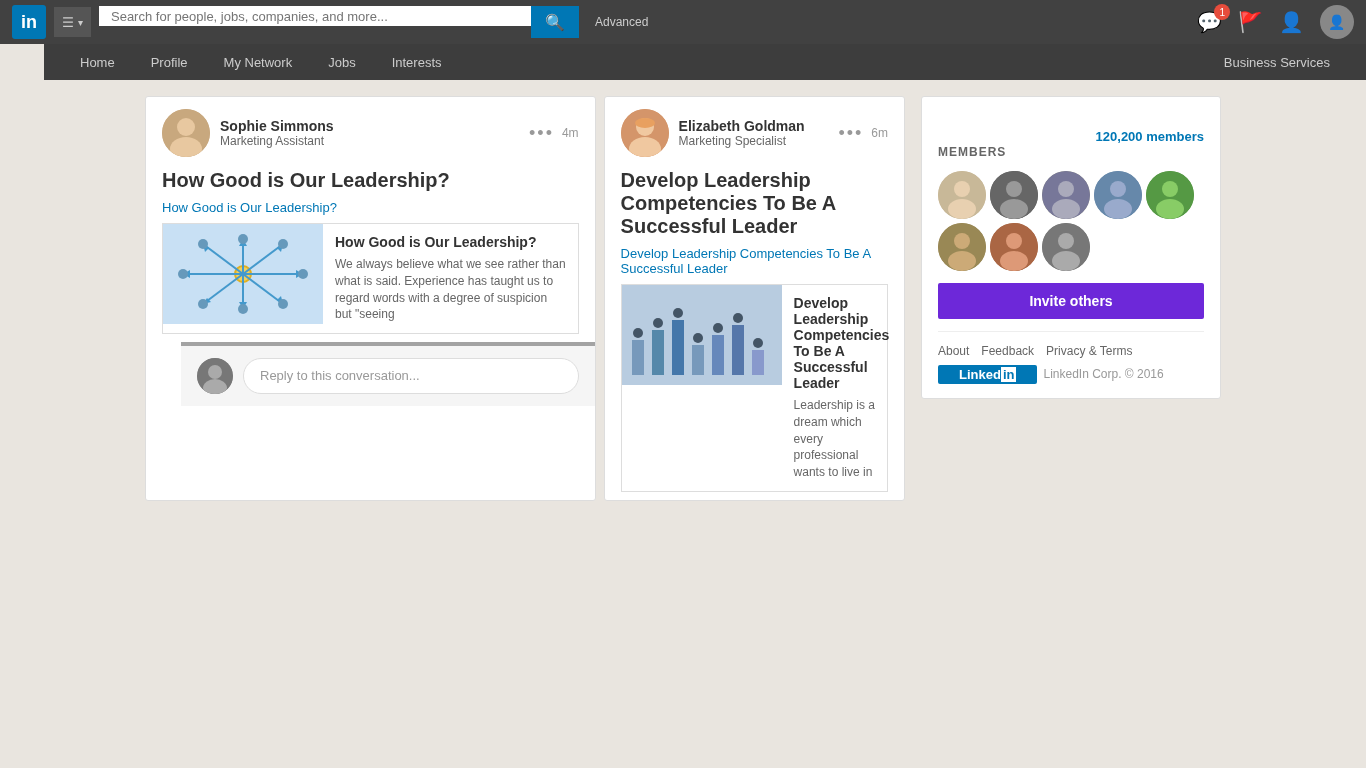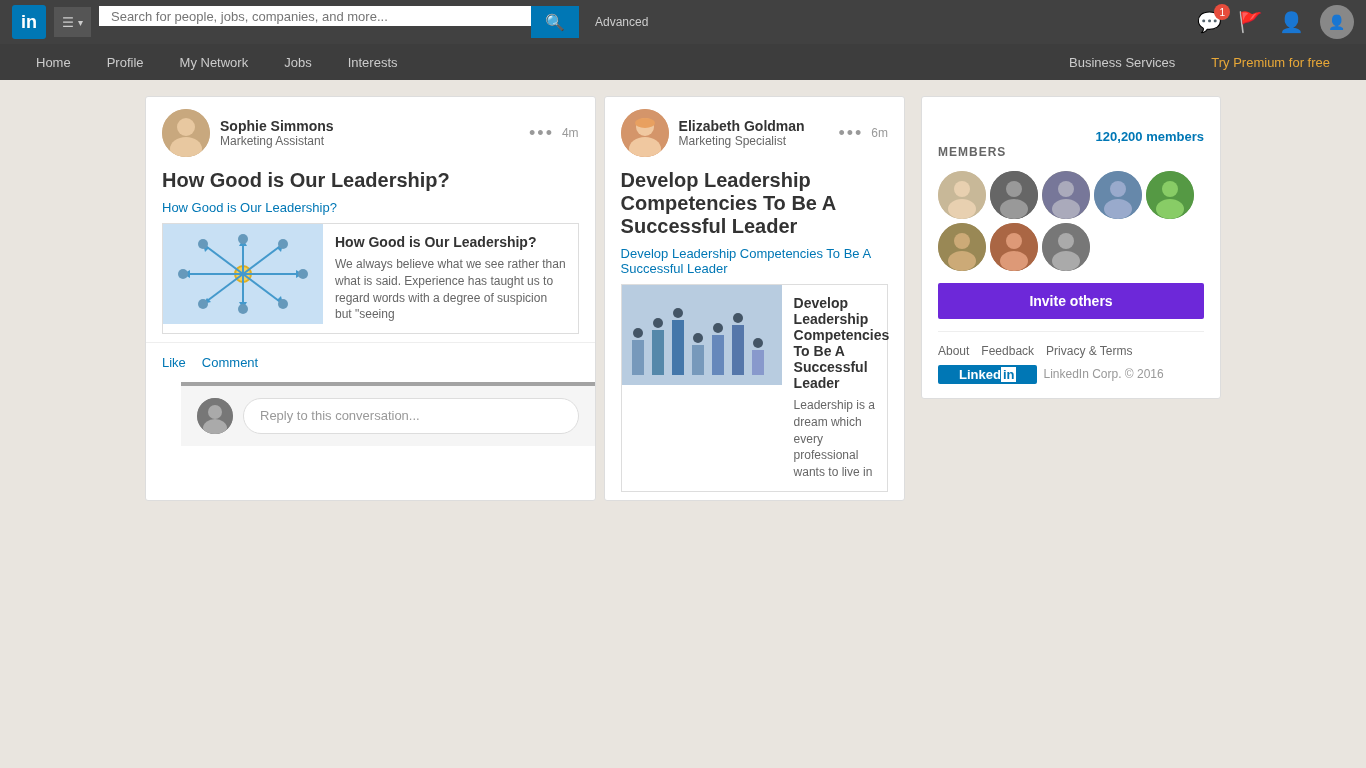--- a/index.html
+++ b/index.html
@@ -106,20 +106,21 @@
       overflow: hidden;
     }
 
     
     .nav-bar {
       background: #3d3d3d;
       height: 36px;
       display: flex;
       align-items: center;
       padding: 0 20px;
+      margin-left: 44px;
     }
     .nav-left {
       display: flex;
       gap: 4px;
     }
     .nav-item {
       color: #ccc;
       text-decoration: none;
       padding: 8px 16px;
       font-size: 13px;
@@ -452,21 +453,20 @@
 <div class="nav-bar">
   <div class="nav-left">
     <a class="nav-item">Home</a>
     <a class="nav-item">Profile</a>
     <a class="nav-item">My Network</a>
     <a class="nav-item">Jobs</a>
     <a class="nav-item">Interests</a>
   </div>
   <div class="nav-right">
     <a class="nav-item" style="color:#ccc;">Business Services</a>
-    <a class="nav-premium">Try Premium for free</a>
   </div>
 </div>
 
 <div class="main-layout">
 
   <div class="feed">
 
     <div class="post-card">
       <div class="post-header">
         <div class="post-avatar sophie">
@@ -522,24 +522,20 @@
             <circle cx="40" cy="20" r="5" fill="#6699bb"></circle>
             <circle cx="80" cy="15" r="5" fill="#6699bb"></circle>
           </svg>
         </div>
         <div class="link-preview-content">
           <div class="link-preview-title">How Good is Our Leadership?</div>
           <div class="link-preview-desc">We always believe what we see rather than what is said. Experience has taught us to regard words with a degree of suspicion but "seeing</div>
         </div>
       </div>
 
-      <div class="post-actions">
-        <button class="post-action-btn">Like</button>
-        <button class="post-action-btn">Comment</button>
-      </div>
 
       <div class="reply-box">
         <div class="reply-avatar">
           <svg width="36" height="36" viewBox="0 0 36 36">
             <circle cx="18" cy="18" r="18" fill="#777"></circle>
             <circle cx="18" cy="14" r="7" fill="#aaa"></circle>
             <ellipse cx="18" cy="30" rx="12" ry="9" fill="#aaa"></ellipse>
           </svg>
         </div>
         <div class="reply-input" style="color:#999; display:flex; align-items:center;">Reply to this conversation...</div>

